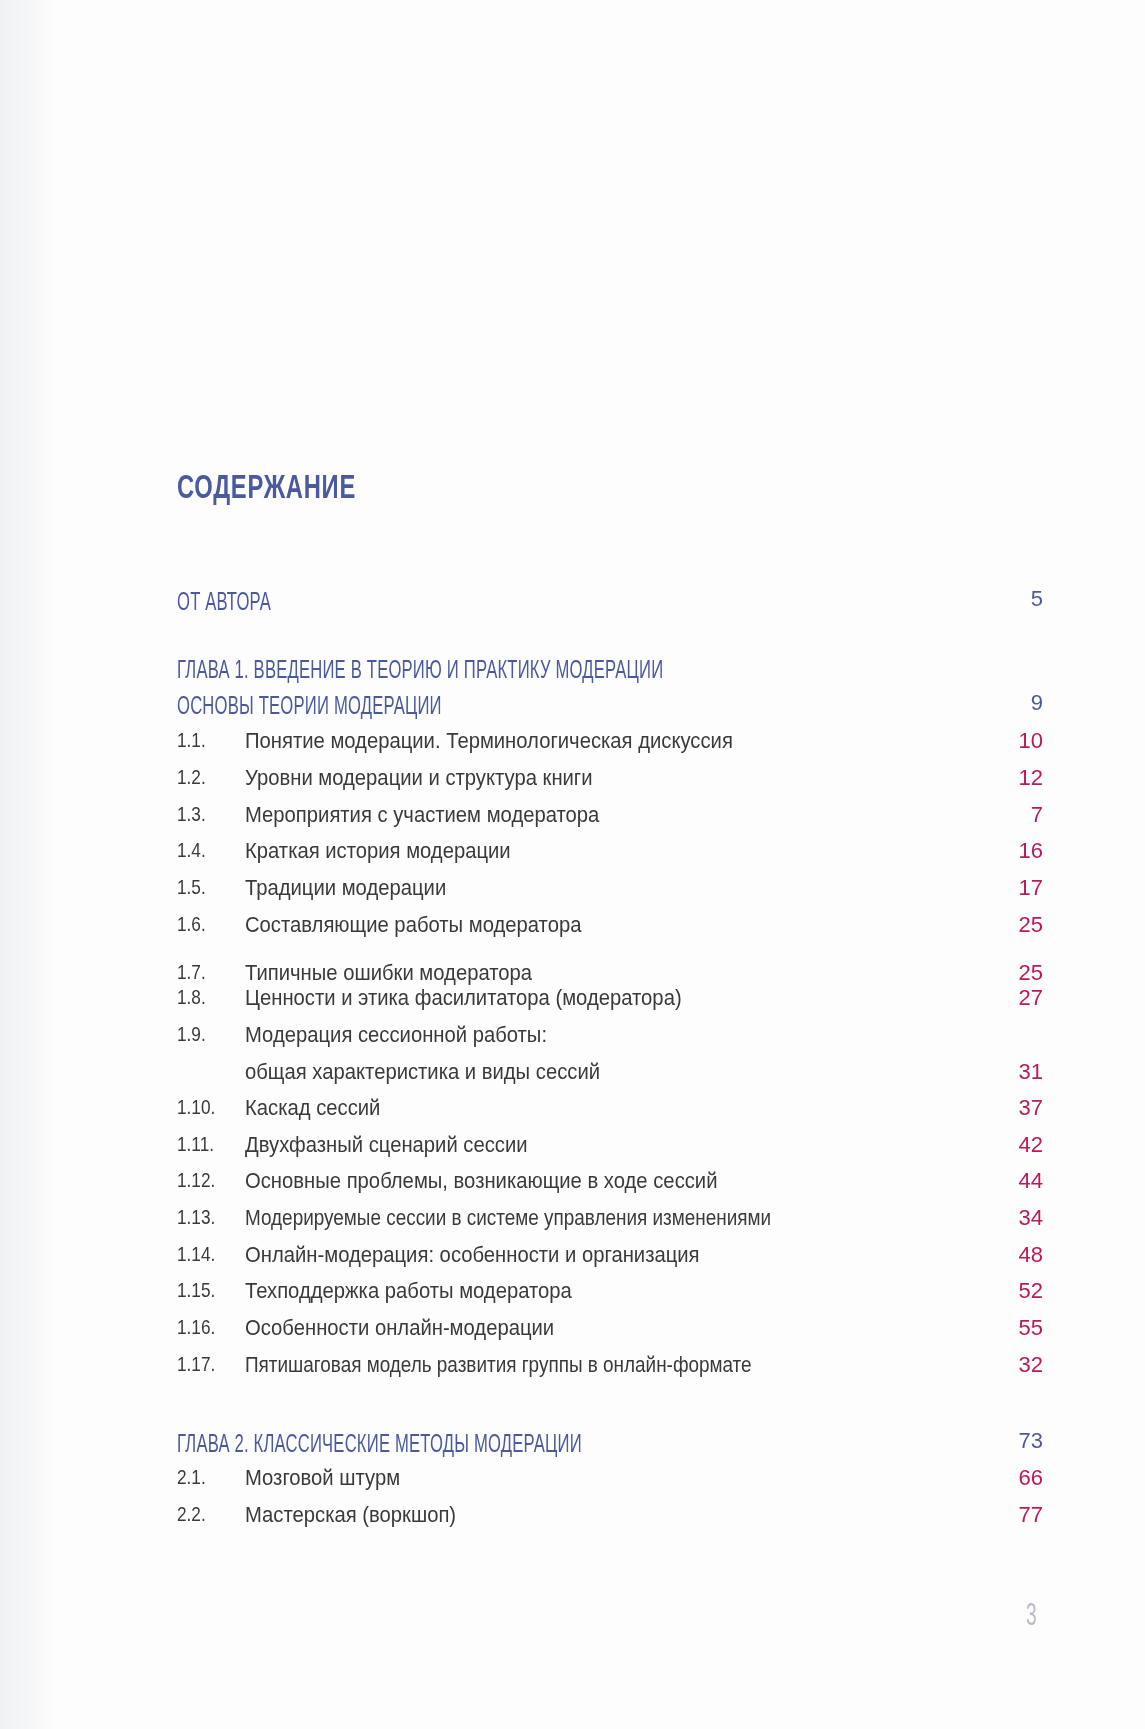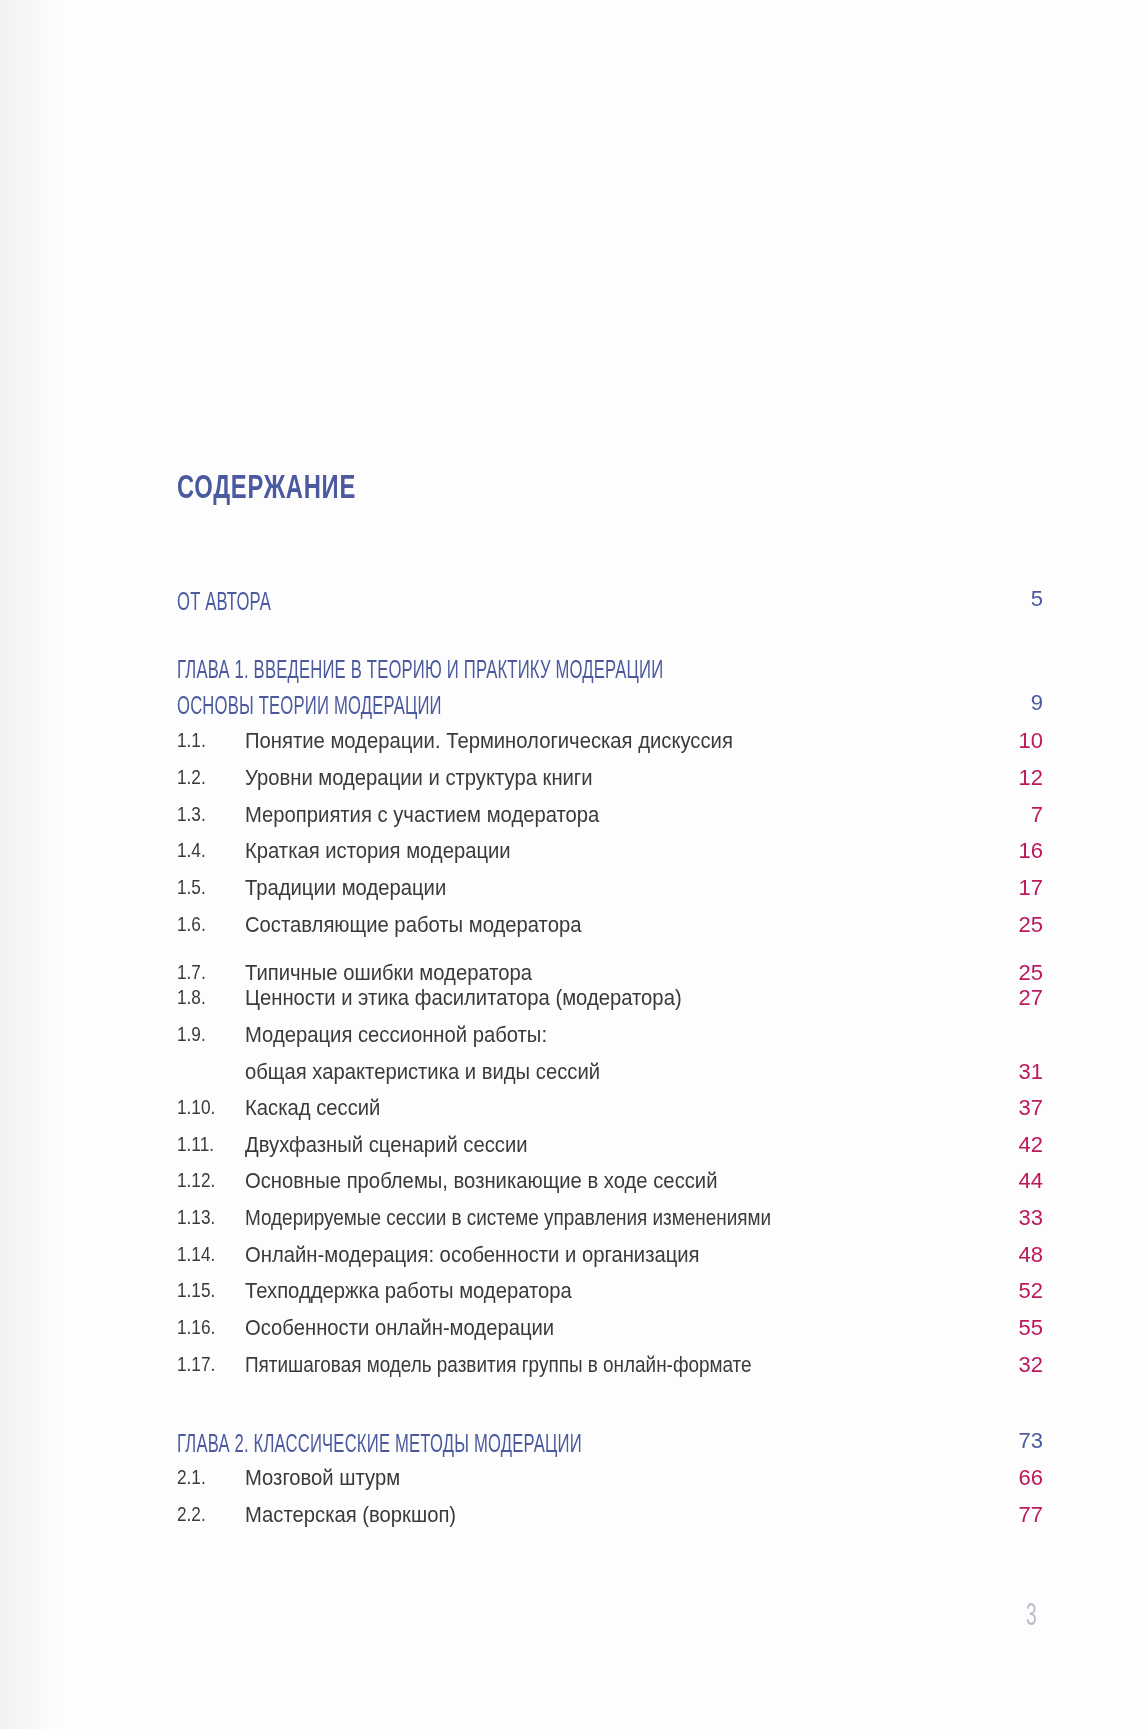--- a/index.html
+++ b/index.html
@@ -140,21 +140,21 @@
   <span class="page">42</span>
 </div>
 <div class="row" style="top:1168px">
   <span class="num">1.12.</span>
   <span class="text">Основные проблемы, возникающие в ходе сессий</span>
   <span class="page">44</span>
 </div>
 <div class="row" style="top:1205px">
   <span class="num">1.13.</span>
   <span class="text" style="transform:scaleX(0.86)">Модерируемые сессии в системе управления изменениями</span>
-  <span class="page">33</span>
+  <span class="page">34</span>
 </div>
 <div class="row" style="top:1242px">
   <span class="num">1.14.</span>
   <span class="text">Онлайн-модерация: особенности и организация</span>
   <span class="page">48</span>
 </div>
 <div class="row" style="top:1278px">
   <span class="num">1.15.</span>
   <span class="text">Техподдержка работы модератора</span>
   <span class="page">52</span>

